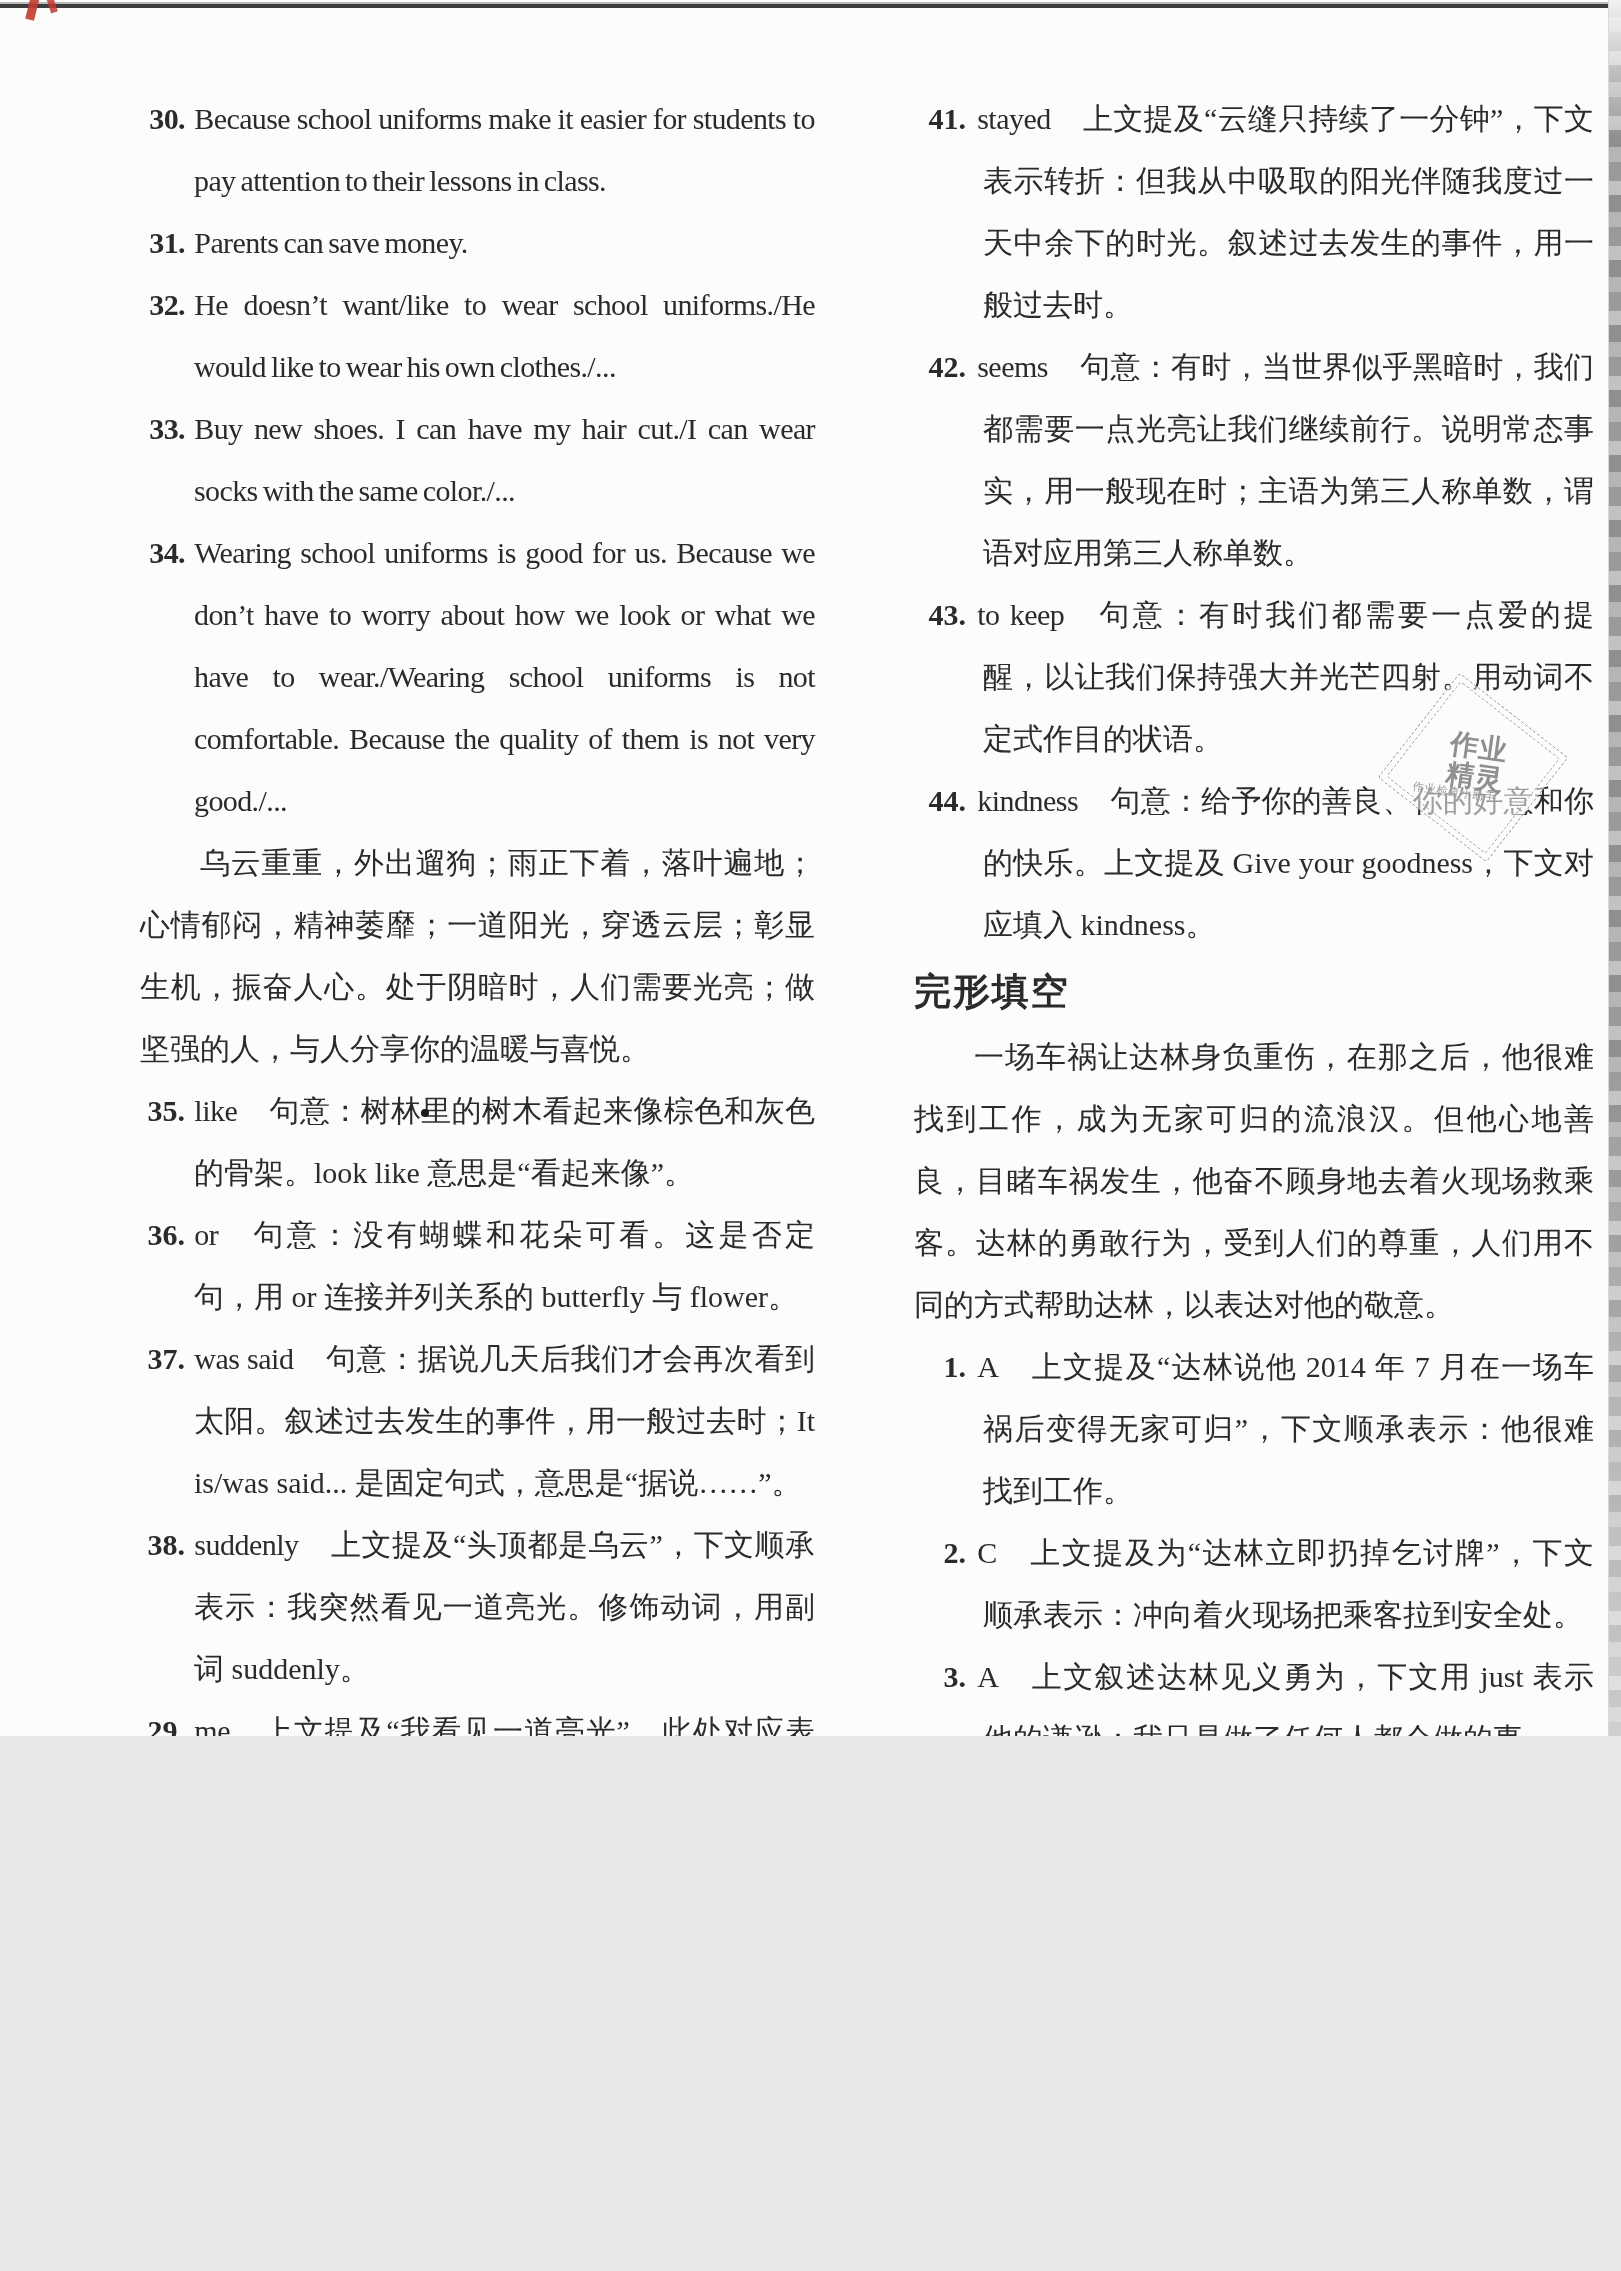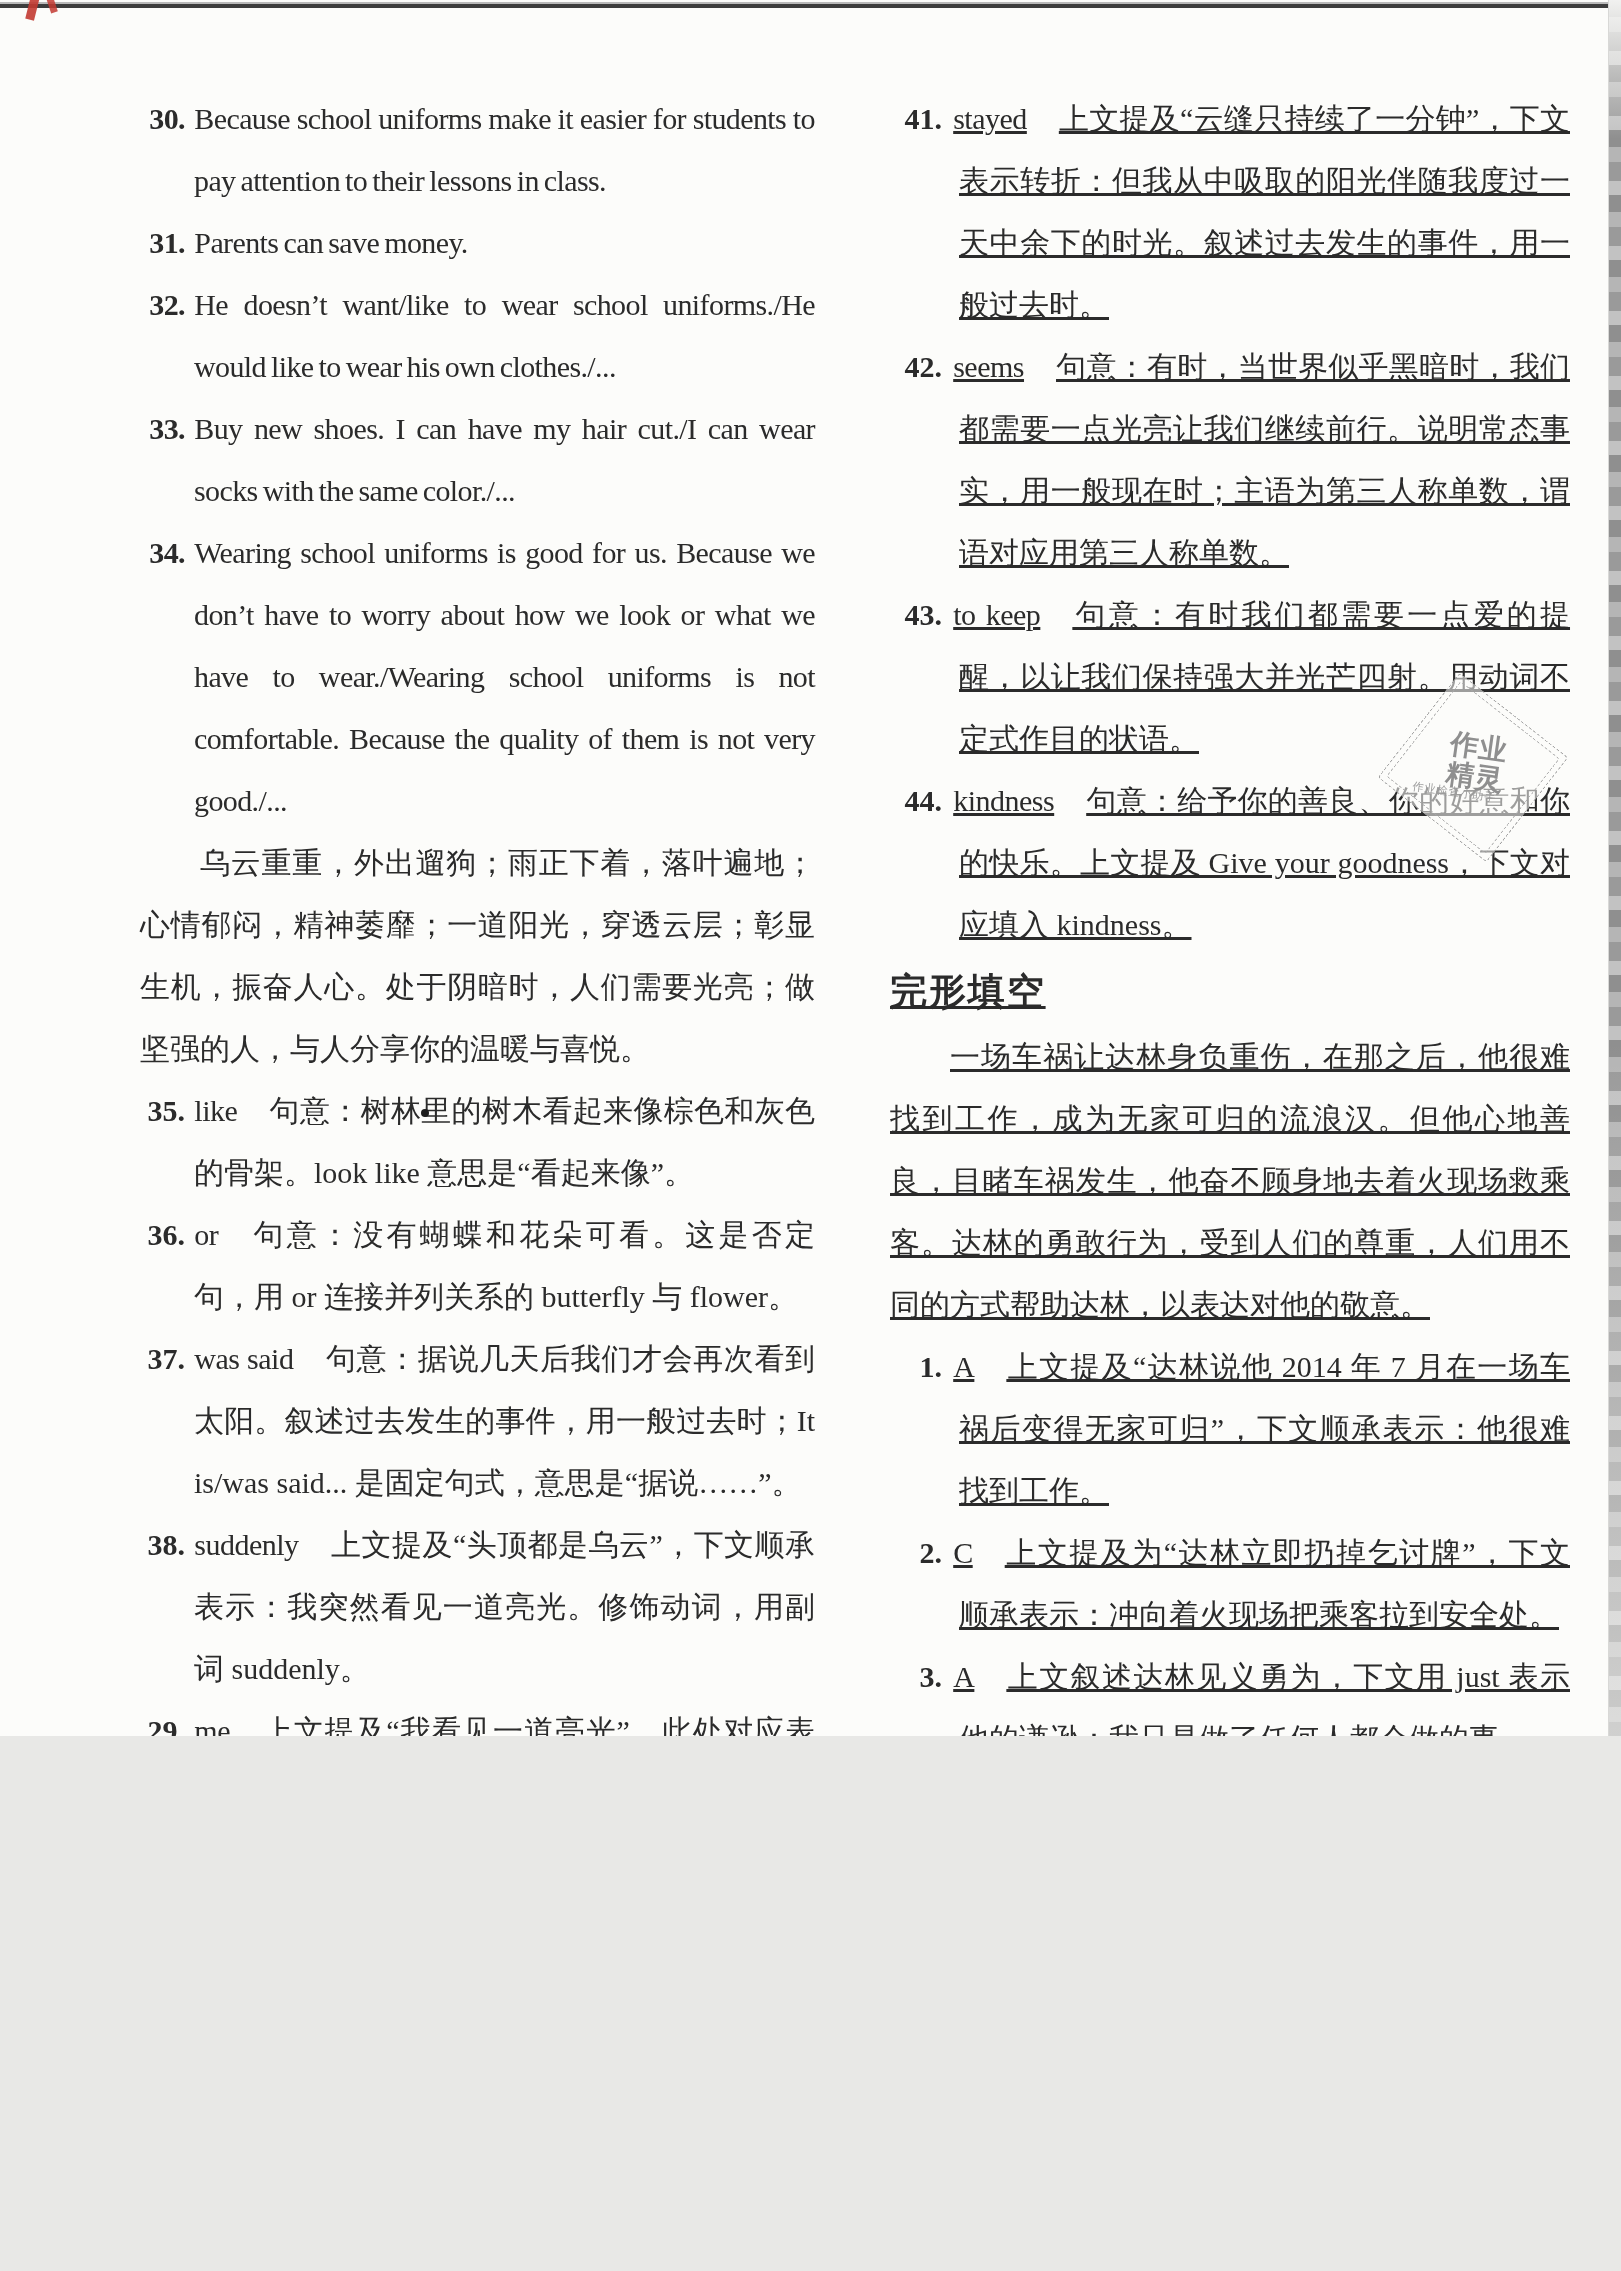--- a/index.html
+++ b/index.html
@@ -18,21 +18,21 @@
   .page-edge{
     position:absolute;right:0;top:0;width:12px;height:100%;
     background:
       linear-gradient(180deg,rgba(252,252,250,.9) 0%,rgba(252,252,250,0) 8%,rgba(252,252,250,0) 60%,rgba(252,252,250,.55) 100%),
       repeating-linear-gradient(180deg,#8f8f8f 0 17px,#b5b5b5 17px 32px,#9a9a9a 32px 51px,#c2c2c2 51px 65px);
     border-left:0.9px solid #d8d8d6;
   }
   
   .col{position:absolute;top:88px;line-height:62px;font-size:30px;text-align:justify;}
   .col-left{left:140px;width:675px;}
-  .col-right{left:890px;width:680px;text-decoration:underline;}
+  .col-right{left:914px;width:680px;}
   .item{padding-left:54px;text-indent:-54px;margin:0;}
   .col-right .item{padding-left:69px;text-indent:-69px;}
   .num{display:inline-block;width:45px;text-align:right;margin-right:9.3px;font-weight:bold;text-indent:0;}
   .col-right .num{width:52px;margin-right:11.2px;}
   .ans{margin-right:32px;letter-spacing:-0.5px;}
   .en{letter-spacing:-0.6px;word-spacing:-1.9px;}
   .section-heading{
     font-family:"Liberation Sans","DejaVu Sans",sans-serif;font-weight:bold;
     font-size:37px;line-height:50px;margin:11.2px 0 9.3px;text-align:left;letter-spacing:1.9px;
   }

